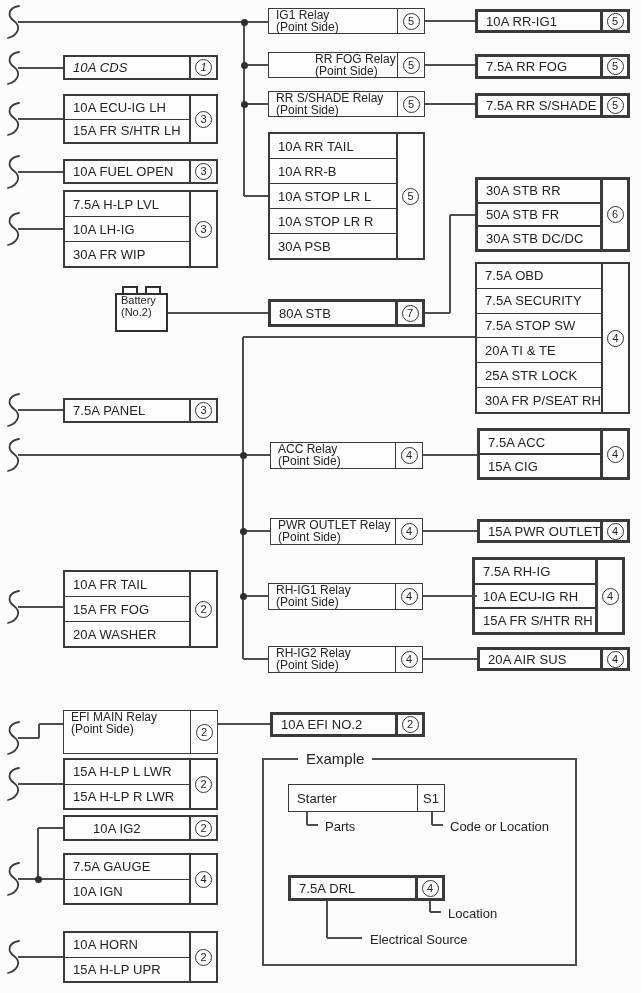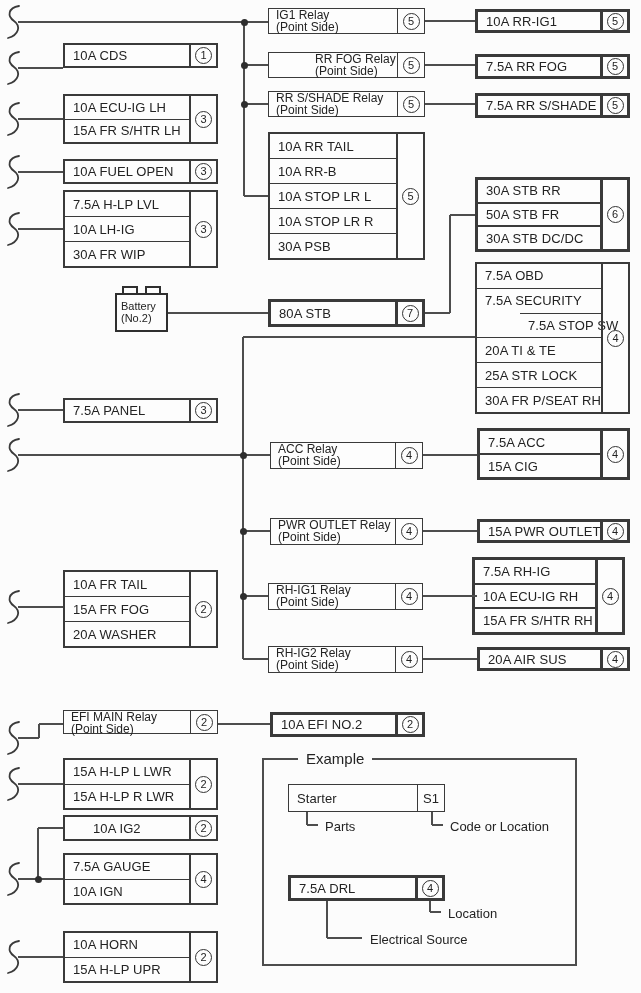--- a/index.html
+++ b/index.html
@@ -30,21 +30,21 @@
   .circ{width:17px;height:17px;border:1.4px solid #333;border-radius:50%;
        display:flex;align-items:center;justify-content:center;
        font-size:11px;line-height:1;box-sizing:border-box;}
   .loctext{font-size:13px;}
   .wire{position:absolute;background:var(--line);}
   .dot{position:absolute;width:7px;height:7px;border-radius:50%;background:#2e2e2e;}
   .squig{position:absolute;}
   
   .battery{position:absolute;left:115px;top:293px;width:53px;height:39px;
        border:2.5px solid #2f2f2f;box-sizing:border-box;background:#fdfdfd;
-       display:flex;flex-direction:column;justify-content:center;padding-left:4px;}
+       display:flex;flex-direction:column;padding-left:4px;}
   .battery .bline{font-size:11px;line-height:11.5px;white-space:nowrap;}
   .term{position:absolute;width:16px;height:9px;border:2.5px solid #2f2f2f;
        border-bottom:none;box-sizing:border-box;background:#fdfdfd;}
   
   .example{position:absolute;left:262px;top:758px;width:315px;height:208px;
        border:2px solid var(--line);box-sizing:border-box;}
   .example-title{position:absolute;left:34px;top:-10px;background:var(--bg);
        padding:0 8px;font-size:15px;}
   .elabel{position:absolute;font-size:13px;white-space:nowrap;}
 </style>
@@ -82,21 +82,21 @@
     <div class="box" style="left: 475px; top: 9px; width: 155px; height: 24px; border-width: 3px;">
       <div class="main">
         <div class="row">
           <span>10A RR-IG1</span>
         </div>
       </div>
       <div class="loc" style="border-left-width: 3px;">
         <span class="circ">5</span>
       </div>
     </div>
-    <div class="box" style="left: 63px; top: 43px; width: 155px; height: 25px; border-width: 2px;">
+    <div class="box" style="left: 63px; top: 55px; width: 155px; height: 25px; border-width: 2px; font-style: italic;">
       <div class="main">
         <div class="row">
           <span>10A CDS</span>
         </div>
       </div>
       <div class="loc" style="border-left-width: 2px;">
         <span class="circ">1</span>
       </div>
     </div>
     <div class="box" style="left: 268px; top: 52px; width: 157px; height: 26px; border-width: 1.5px; padding-left: 39px;">
@@ -229,21 +229,21 @@
       </div>
     </div>
     <div class="box" style="left: 475px; top: 262px; width: 155px; height: 152px; border-width: 2px;">
       <div class="main">
         <div class="row">
           <span>7.5A OBD</span>
         </div>
         <div class="row" style="border-top: 1.5px solid var(--border);">
           <span>7.5A SECURITY</span>
         </div>
-        <div class="row" style="border-top: 1.5px solid var(--border); margin-left: 43px;">
+        <div class="row" style="border-top: 1.5px solid var(--border);">
           <span>7.5A STOP SW</span>
         </div>
         <div class="row" style="border-top: 1.5px solid var(--border);">
           <span>20A TI &amp; TE</span>
         </div>
         <div class="row" style="border-top: 1.5px solid var(--border);">
           <span>25A STR LOCK</span>
         </div>
         <div class="row" style="border-top: 1.5px solid var(--border);">
           <span>30A FR P/SEAT RH</span>
@@ -365,21 +365,21 @@
     <div class="box" style="left: 477px; top: 647px; width: 153px; height: 24px; border-width: 3px;">
       <div class="main">
         <div class="row">
           <span>20A AIR SUS</span>
         </div>
       </div>
       <div class="loc" style="border-left-width: 3px;">
         <span class="circ">4</span>
       </div>
     </div>
-    <div class="box" style="left: 63px; top: 710px; width: 155px; height: 24px; border-width: 1.5px;">
+    <div class="box" style="left: 63px; top: 710px; width: 155px; height: 44px; border-width: 1.5px;">
       <div class="main">
         <div class="relay-cell">
           <div class="rline">EFI MAIN Relay</div>
           <div class="rline">(Point Side)</div>
         </div>
       </div>
       <div class="loc" style="border-left-width: 1.5px;">
         <span class="circ">2</span>
       </div>
     </div>

